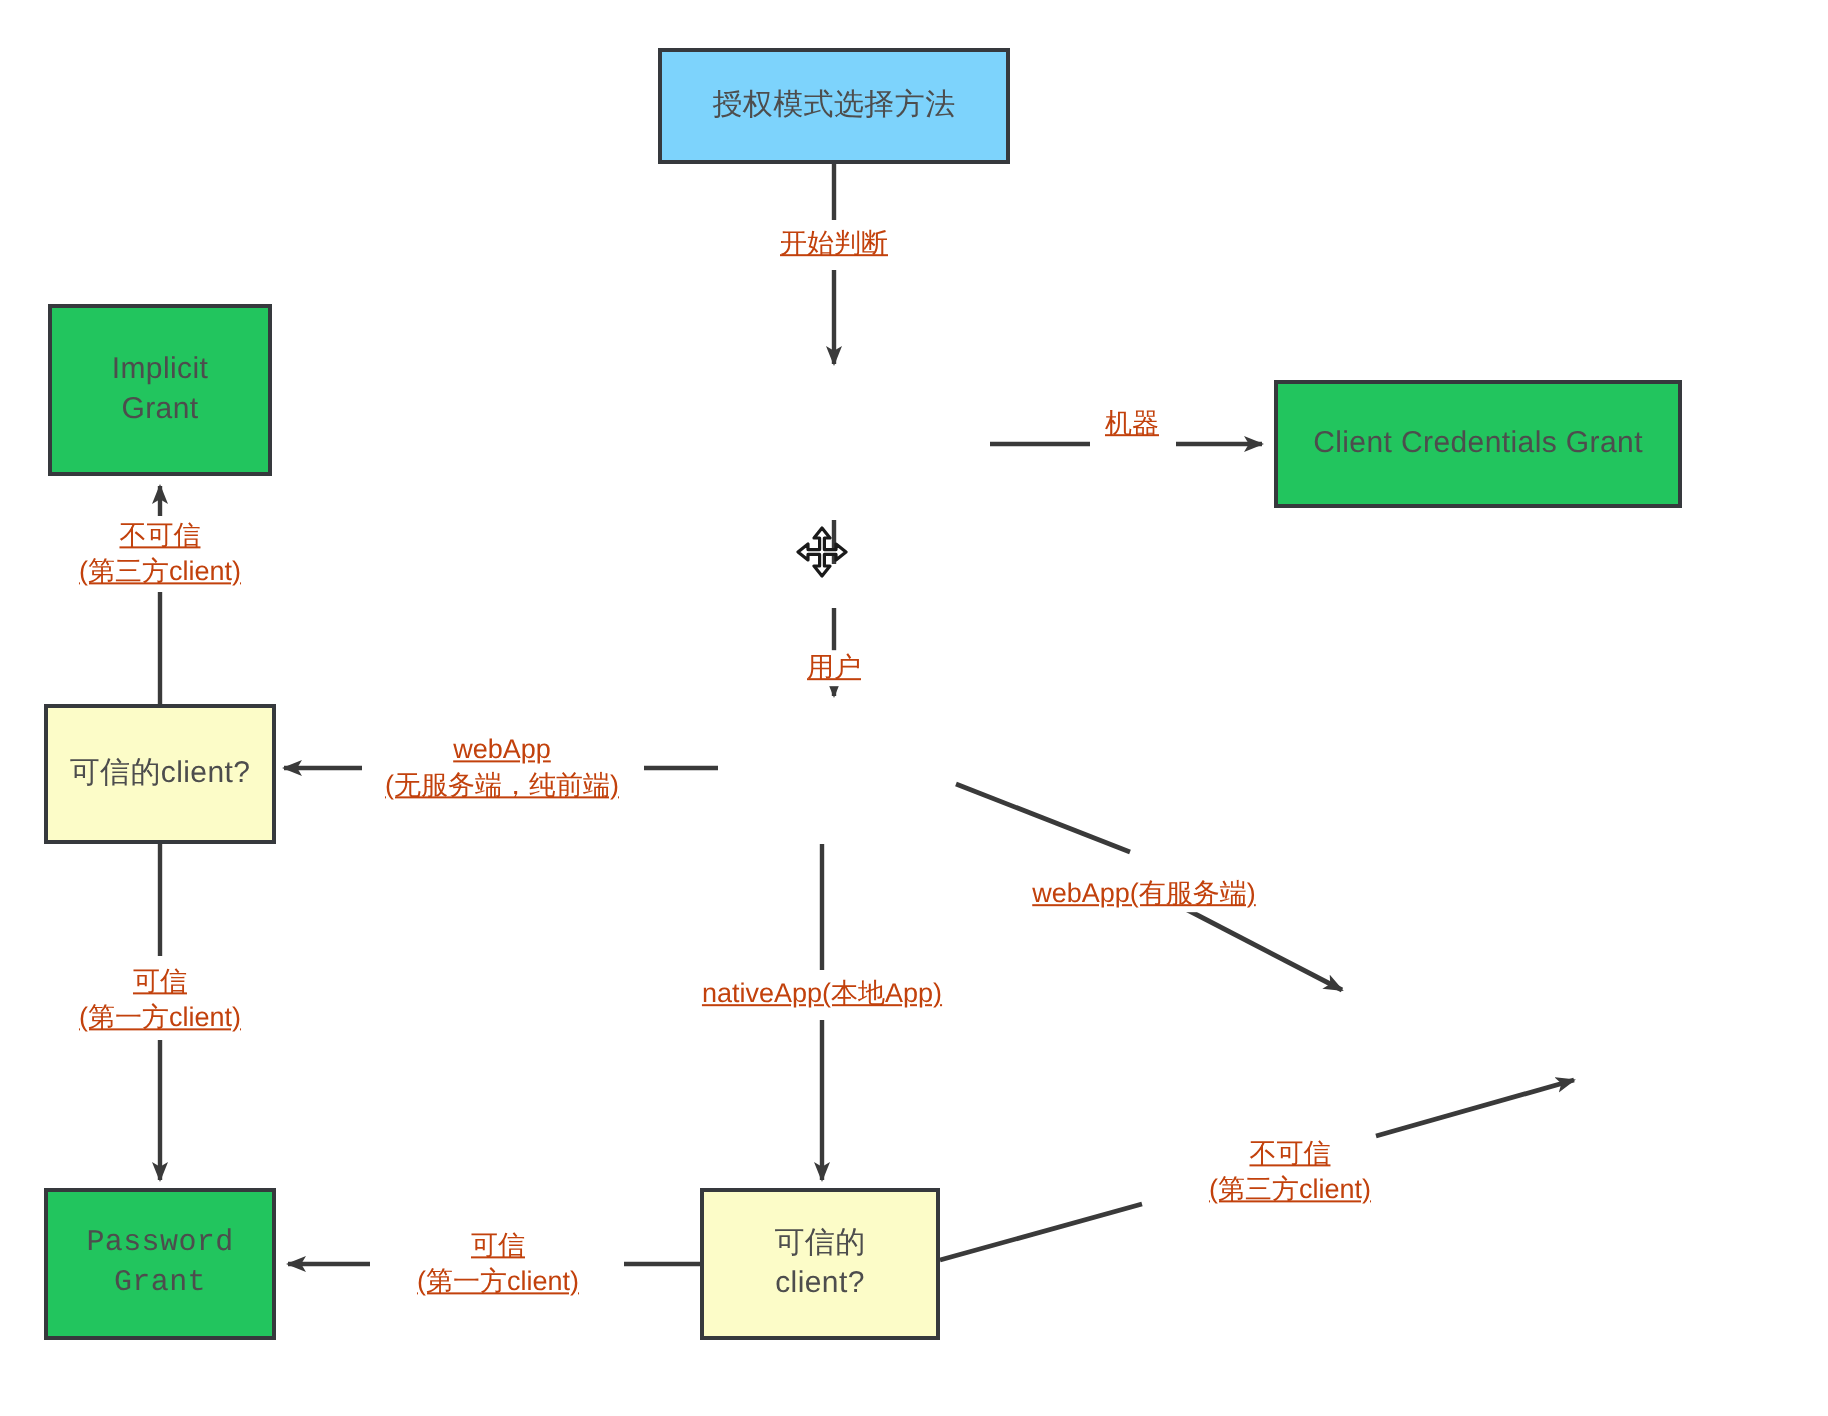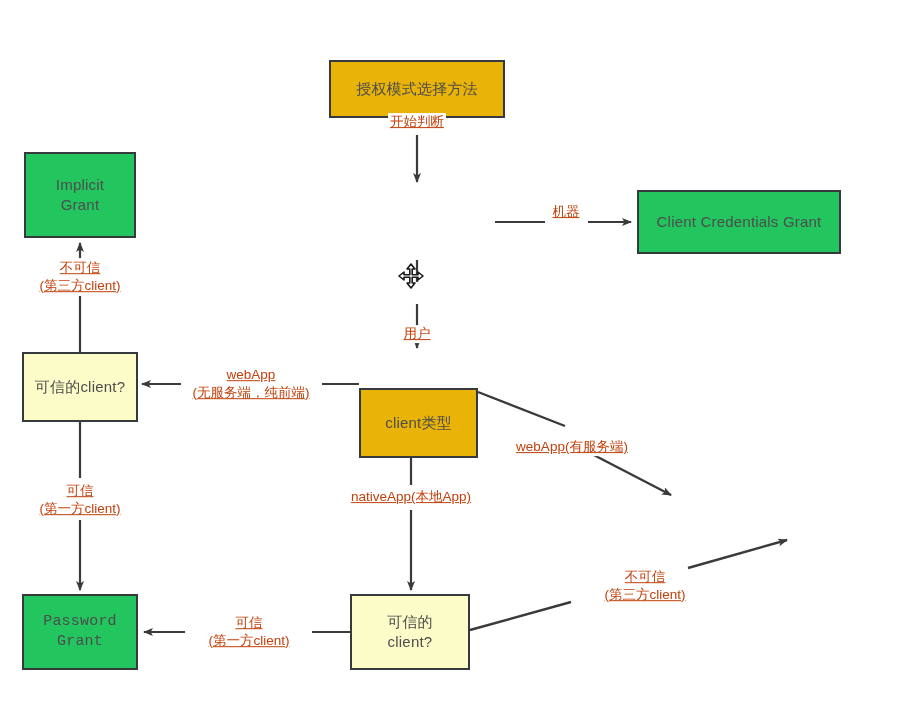--- a/index.html
+++ b/index.html
@@ -31,21 +31,21 @@
     display: flex;
     align-items: center;
     justify-content: center;
     text-align: center;
     color: #4d4d4d;
     font-size: 15px;
     line-height: 1.35;
     letter-spacing: 0.2px;
     white-space: pre-line;
   }
-  .node.pink   { background: #eab308; margin-top: 36px; }
+  .node.pink   { background: #7dd3fc; }
   .node.orange { background: #22c55e; }
   .node.yellow { background: #fcfcc8; }
 
   .edge-label {
     position: absolute;
     color: #c2410c;
     font-size: 13.5px;
     line-height: 1.32;
     text-align: center;
     white-space: pre-line;
@@ -126,21 +126,20 @@
   <div class="node pink" style="left:329px;top:24px;width:176px;height:58px;">授权模式选择方法</div>
 
 
   <div class="node orange" style="left:637px;top:190px;width:204px;height:64px;">Client  Credentials Grant</div>
 
   <div class="node orange" style="left:24px;top:152px;width:112px;height:86px;">Implicit
 Grant</div>
 
   <div class="node yellow" style="left:22px;top:352px;width:116px;height:70px;">可信的client?</div>
 
-  <div class="node pink" style="left:359px;top:352px;width:119px;height:70px;">client类型</div>
 
 
   <div class="node orange" style="left:22px;top:594px;width:116px;height:76px;font-family:Liberation Mono, monospace;">Password
 Grant</div>
 
   <div class="node yellow" style="left:350px;top:594px;width:120px;height:76px;">可信的
 client?</div>
 
   <div class="edge-label" style="left:417px;top:122px;transform:translate(-50%,-50%);">开始判断</div>
 

